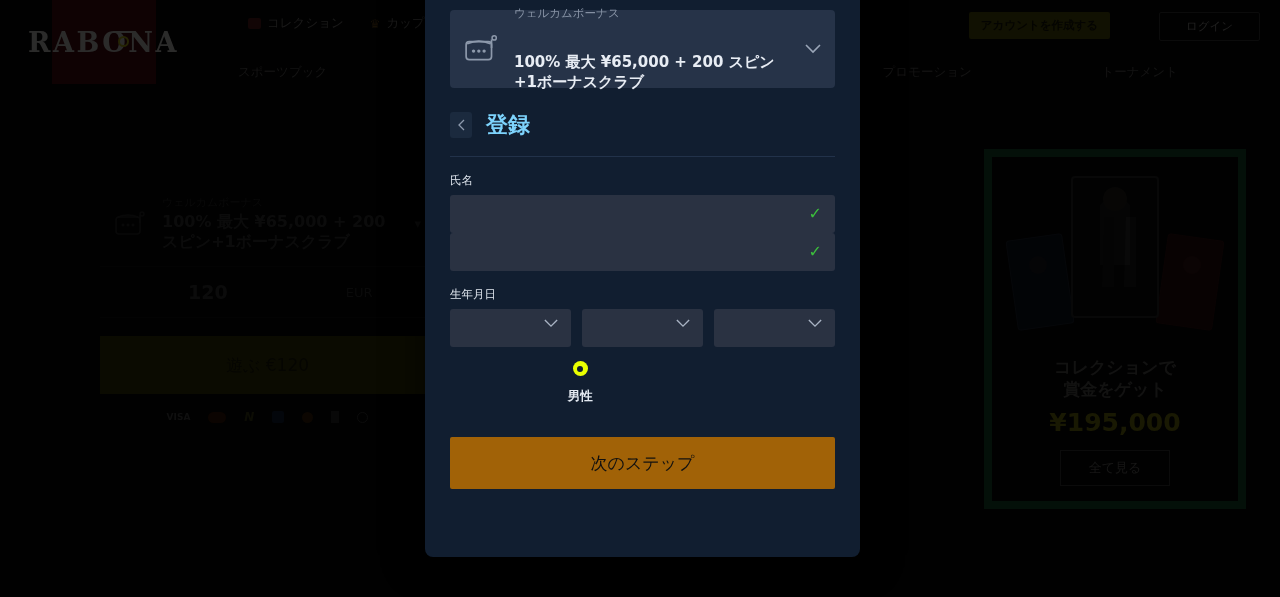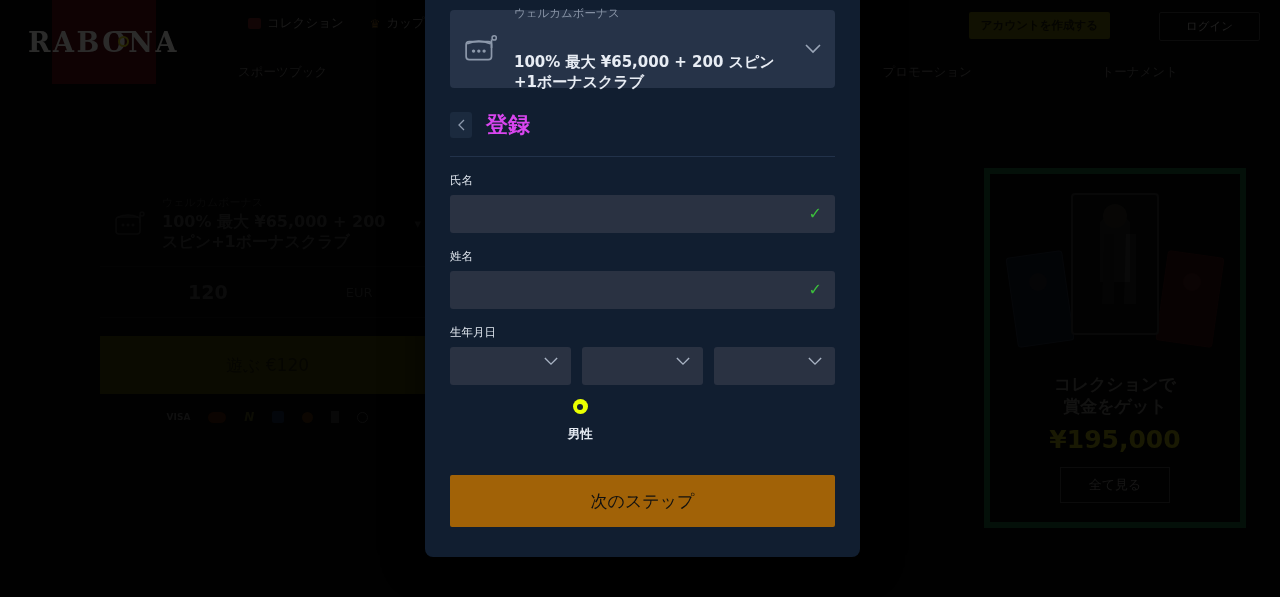--- a/index.html
+++ b/index.html
@@ -62,22 +62,22 @@
   .lc-play {
     margin-top: 18px; height: 58px; background: #3b3a08; color: #1a1a07;
     display: flex; align-items: center; justify-content: center;
     font-size: 17px; font-weight: 400;
   }
   .pay-row { margin-top: 16px; display: flex; gap: 18px; justify-content: center; align-items: center; }
   .pay { font-size: 9px; font-weight: 700; color: #4a4a4a; }
 
   
   .promo {
-    position: absolute; left: 984px; top: 168px; width: 262px; height: 360px;
-    border: 6px solid #14532d; background: #060606;
+    position: absolute; left: 984px; top: 149px; width: 262px; height: 360px;
+    border: 8px solid #14532d; background: #060606;
     display: flex; flex-direction: column; align-items: center;
   }
   .promo-art { position: relative; width: 230px; height: 185px; margin-top: 8px; }
   .promo-title { margin-top: 6px; font-size: 17px; font-weight: 700; color: #5c5a58;
                  line-height: 1.3; text-align: center; }
   .promo-amt { margin-top: 8px; font-size: 25px; font-weight: 700; color: #7f7c10; }
   .promo-btn { margin-top: 13px; padding: 8px 28px; border: 1px solid #3b3b3b;
                color: #6d6b69; font-size: 13px; }
 
   
@@ -95,21 +95,21 @@
   .bonus-small { font-size: 11.5px; color: #8894a6; margin-bottom: 2px; }
   .bonus-big { font-size: 15px; font-weight: 700; color: #e8edf4; line-height: 1.3; margin-top: 32px; }
   .chev { color: #9aa6b8; font-size: 13px; }
 
   .title-row { display: flex; align-items: center; gap: 14px; margin-top: 22px; }
   .back-btn {
     width: 22px; height: 26px; background: #1b2a3e; border-radius: 3px;
     display: flex; align-items: center; justify-content: center;
     color: #8e9bae; font-size: 13px;
   }
-  .title { font-size: 22px; font-weight: 700; color: #d946ef; }
+  .title { font-size: 22px; font-weight: 700; color: #7dd3fc; }
   .divider { margin-top: 16px; height: 1px; background: #22324a; }
 
   .field-label { font-size: 11.5px; color: #dfe5ed; margin: 16px 0 7px 0; font-weight: 400; }
   .input-wrap { position: relative; }
   .input-box {
     width: 100%; height: 38px; background: #2a3242; border: none; border-radius: 3px;
     color: #e8edf4; font-size: 13px; padding: 0 38px 0 12px;
     font-family: "DejaVu Sans", "Liberation Sans", sans-serif;
   }
   .check {
@@ -265,21 +265,20 @@
       <div class="title">登録</div>
     </div>
     <div class="divider"></div>
 
     <div class="field-label">氏名</div>
     <div class="input-wrap">
       <input class="input-box" type="text" value="" style="">
       <span class="check">✓</span>
     </div>
 
-    <div class="field-label">姓名</div>
     <div class="input-wrap">
       <input class="input-box" type="text" value="" style="">
       <span class="check">✓</span>
     </div>
 
     <div class="field-label">生年月日</div>
     <div class="dob-row">
       <div class="sel">
         <span></span>
         <svg class="chev2" width="14" height="9" viewBox="0 0 16 10">

